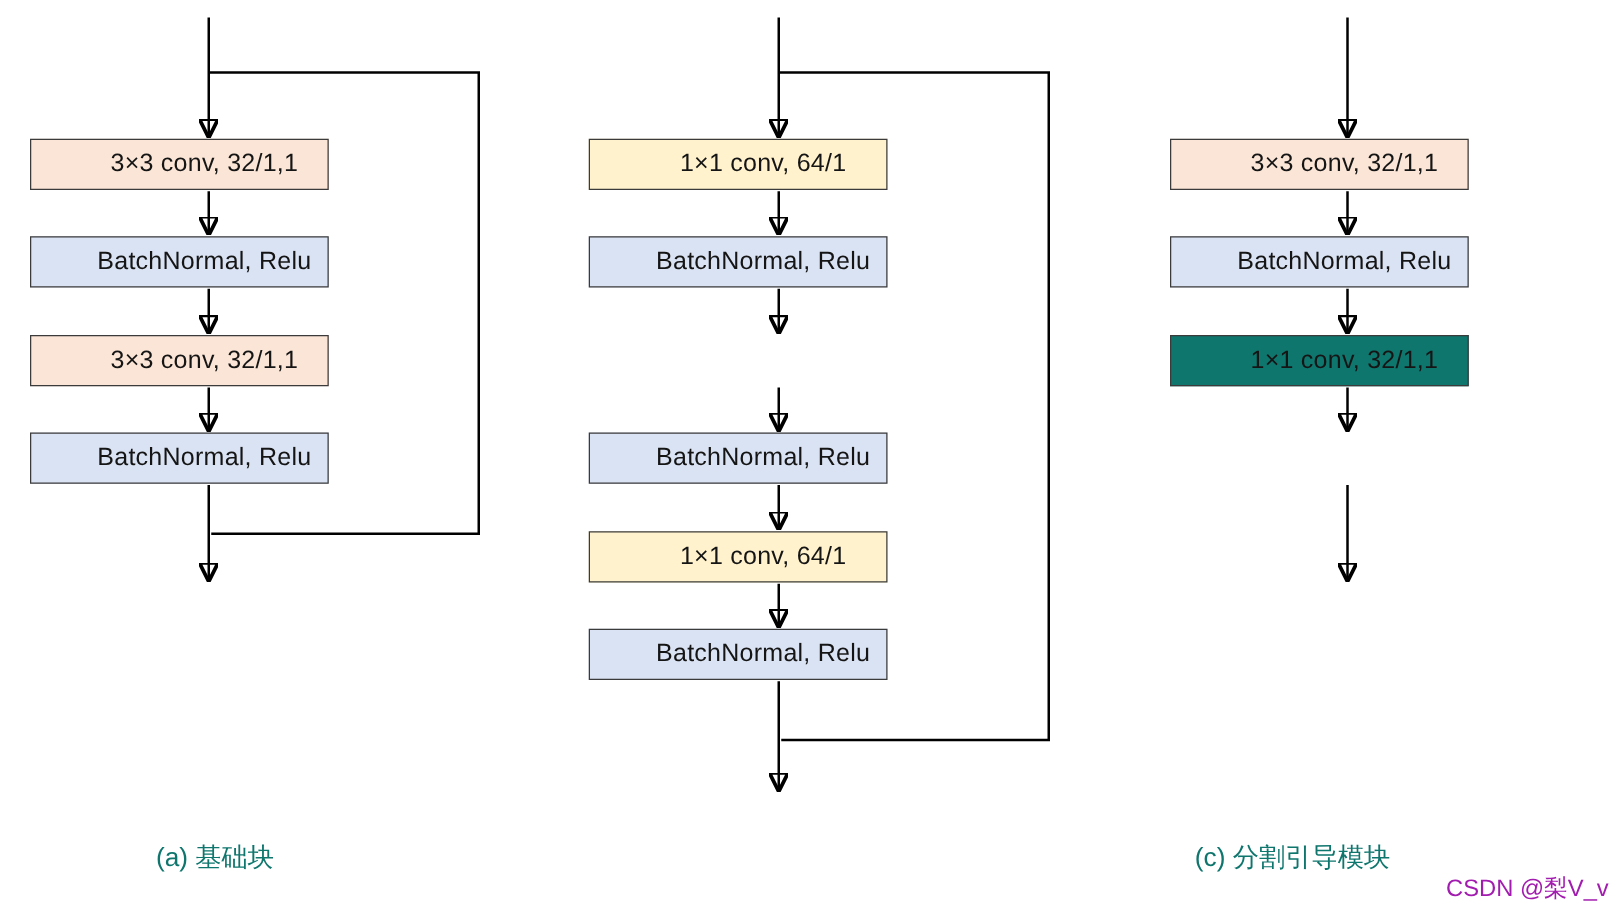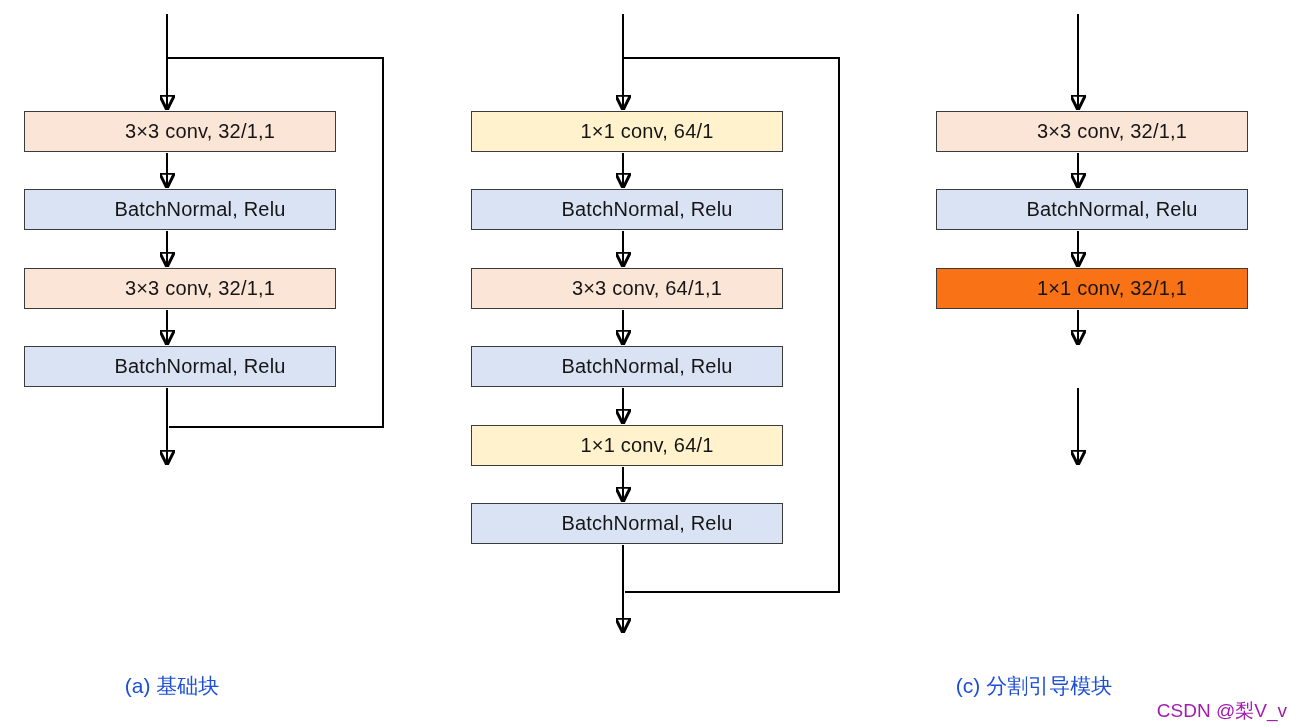--- a/index.html
+++ b/index.html
@@ -19,36 +19,36 @@
     width: 1289px; height: 727px;
     pointer-events: none;
   }
   svg.connectors path {
     stroke: #000000;
     stroke-width: 2;
     fill: none;
   }
   .node {
     position: absolute;
-    width: 312px; height: 41px;
+    width: 239px; height: 41px;
     border: 1.5px solid #3b3b3b;
     display: flex; align-items: center; justify-content: center;
     font-size: 20px;
     color: #151515;
     letter-spacing: 0.2px;
     white-space: nowrap;
     padding-left: 40px;
   }
   .caption {
     position: absolute;
     top: 672px;
     width: 300px;
     text-align: center;
     font-size: 21px;
-    color: #1d4ed8;
+    color: #0f766e;
     white-space: nowrap;
   }
   .watermark {
     position: absolute;
     right: 2px; bottom: 3px;
     font-size: 19px;
     color: #a21caf;
     white-space: nowrap;
   }
   
@@ -100,27 +100,26 @@
     </g>
   </svg>
 
   <div class="node col-a r1" style="background-color: rgb(251, 229, 214);">3×3 conv, 32/1,1</div>
   <div class="node col-a r2" style="background-color: rgb(218, 227, 243);">BatchNormal, Relu</div>
   <div class="node col-a r3" style="background-color: rgb(251, 229, 214);">3×3 conv, 32/1,1</div>
   <div class="node col-a r4" style="background-color: rgb(218, 227, 243);">BatchNormal, Relu</div>
 
   <div class="node col-b r1" style="background-color: rgb(255, 242, 204);">1×1 conv, 64/1</div>
   <div class="node col-b r2" style="background-color: rgb(218, 227, 243);">BatchNormal, Relu</div>
-  <div class="node col-b r3" style="background-color: rgb(251, 229, 214);">3×3 conv, 64/1,1</div>
   <div class="node col-b r4" style="background-color: rgb(218, 227, 243);">BatchNormal, Relu</div>
   <div class="node col-b r5" style="background-color: rgb(255, 242, 204);">1×1 conv, 64/1</div>
   <div class="node col-b r6" style="background-color: rgb(218, 227, 243);">BatchNormal, Relu</div>
 
   <div class="node col-c r1" style="background-color: rgb(251, 229, 214);">3×3 conv, 32/1,1</div>
   <div class="node col-c r2" style="background-color: rgb(218, 227, 243);">BatchNormal, Relu</div>
-  <div class="node col-c r3" style="background-color: #f97316;">1×1 conv, 32/1,1</div>
+  <div class="node col-c r3" style="background-color: #0f766e;">1×1 conv, 32/1,1</div>
 
   <div class="caption" style="left:22px;">(a)  基础块</div>
   <div class="caption" style="left:884px;">(c) 分割引导模块</div>
 
   <div class="watermark">CSDN @梨V_v</div>
 
 </div>
 
 </body></html>

